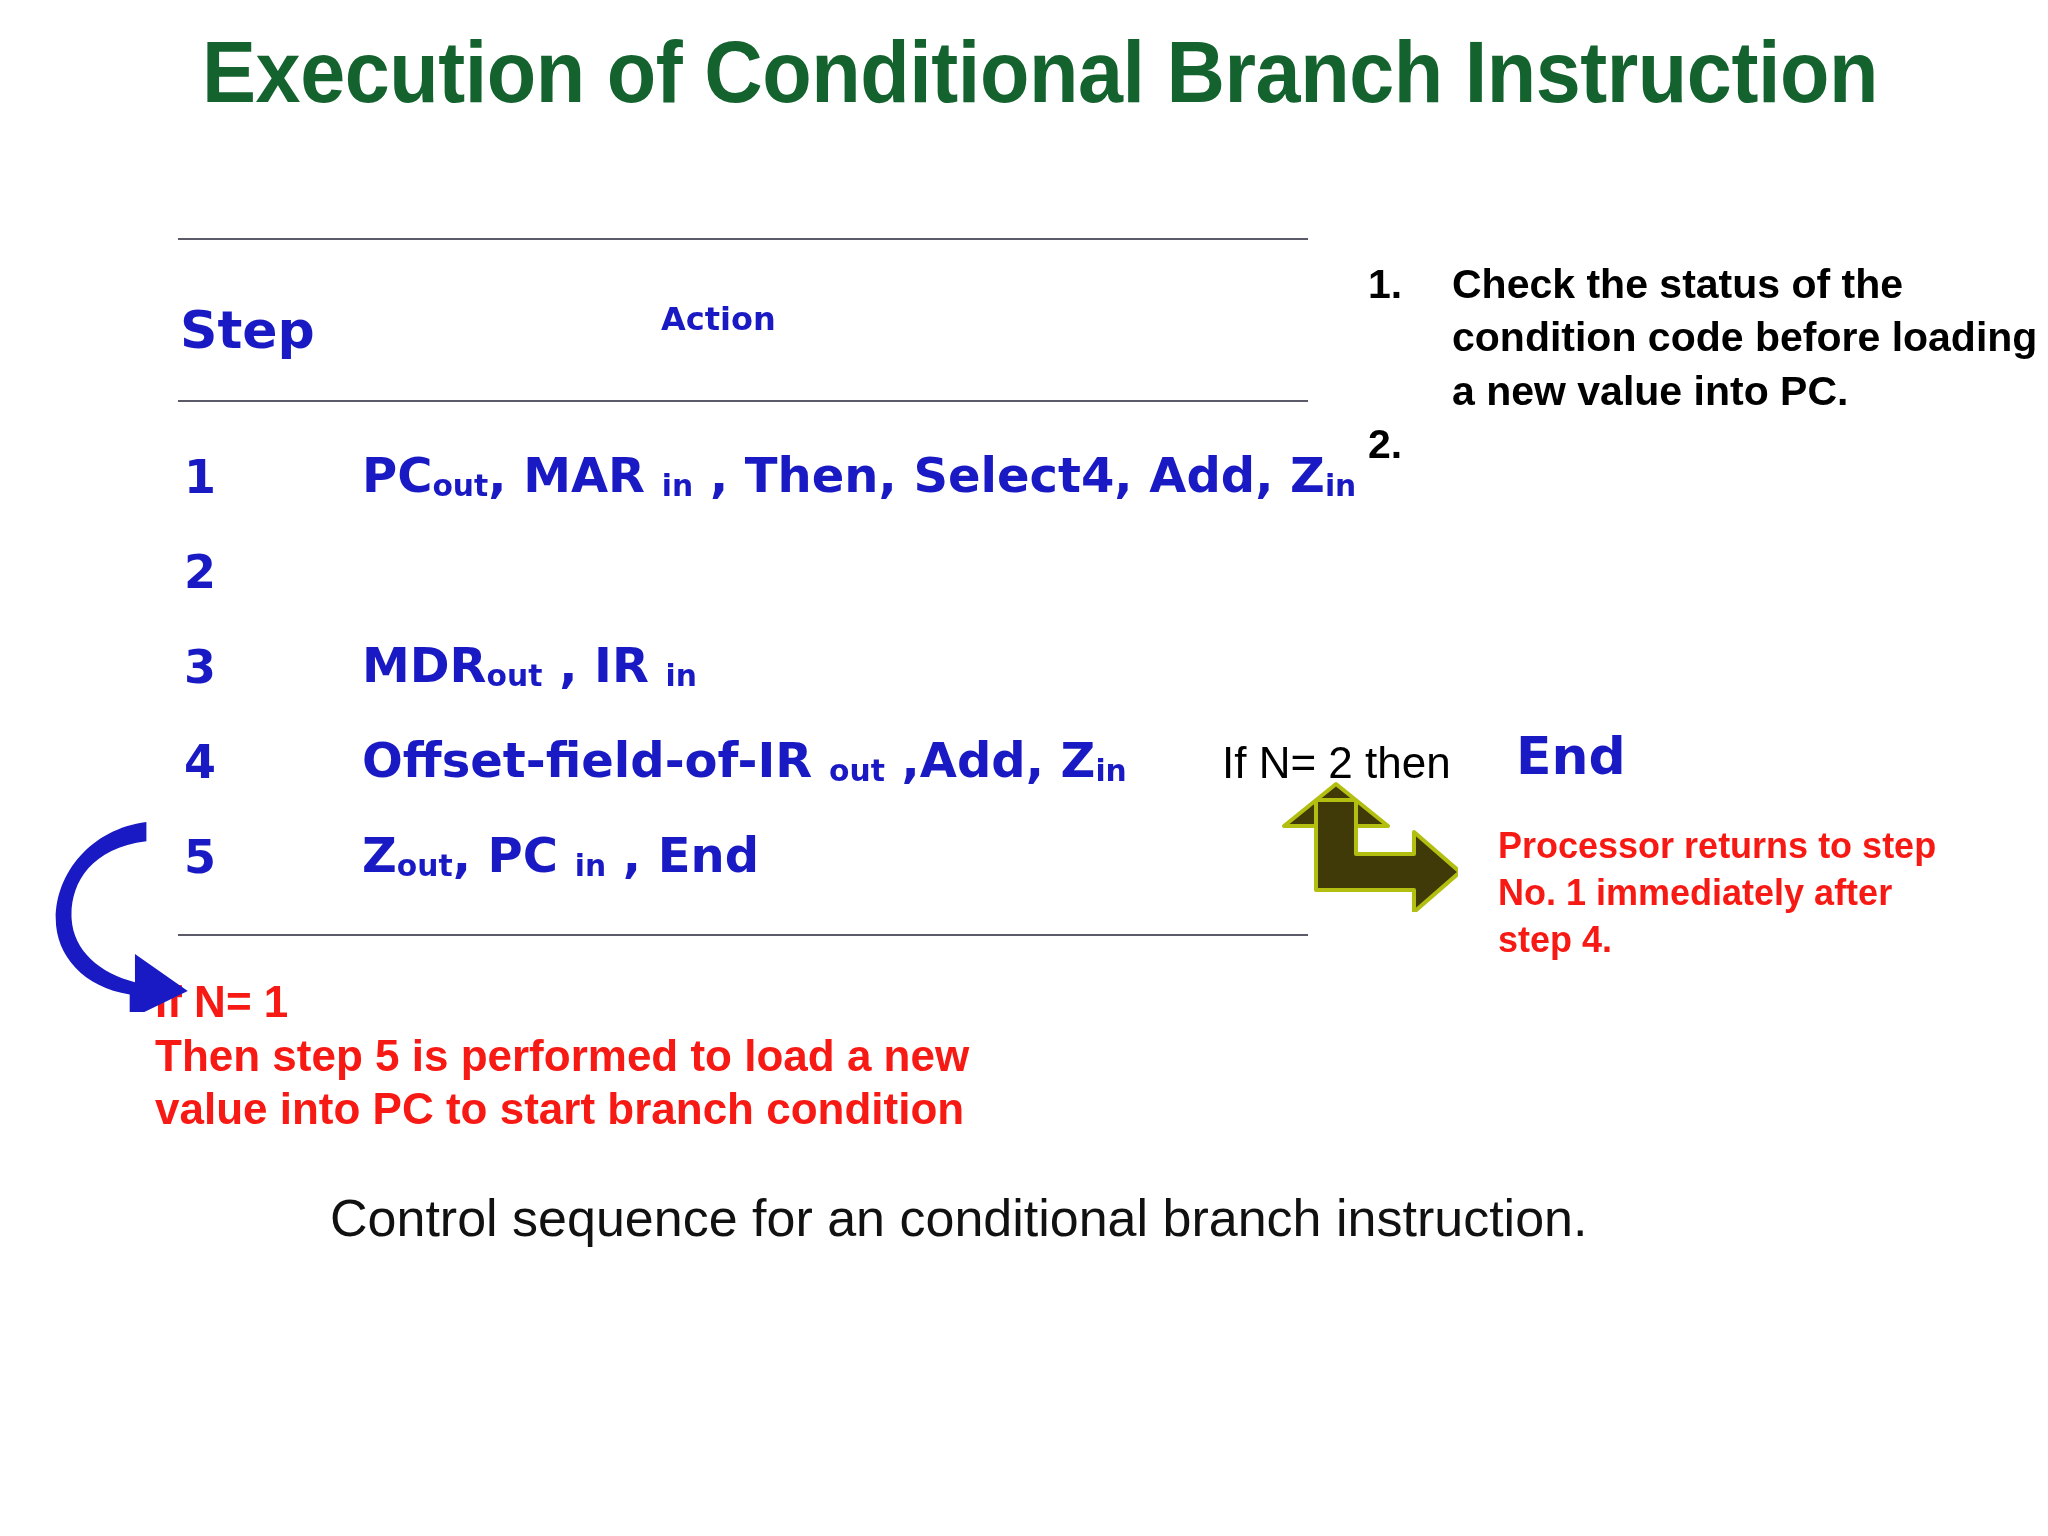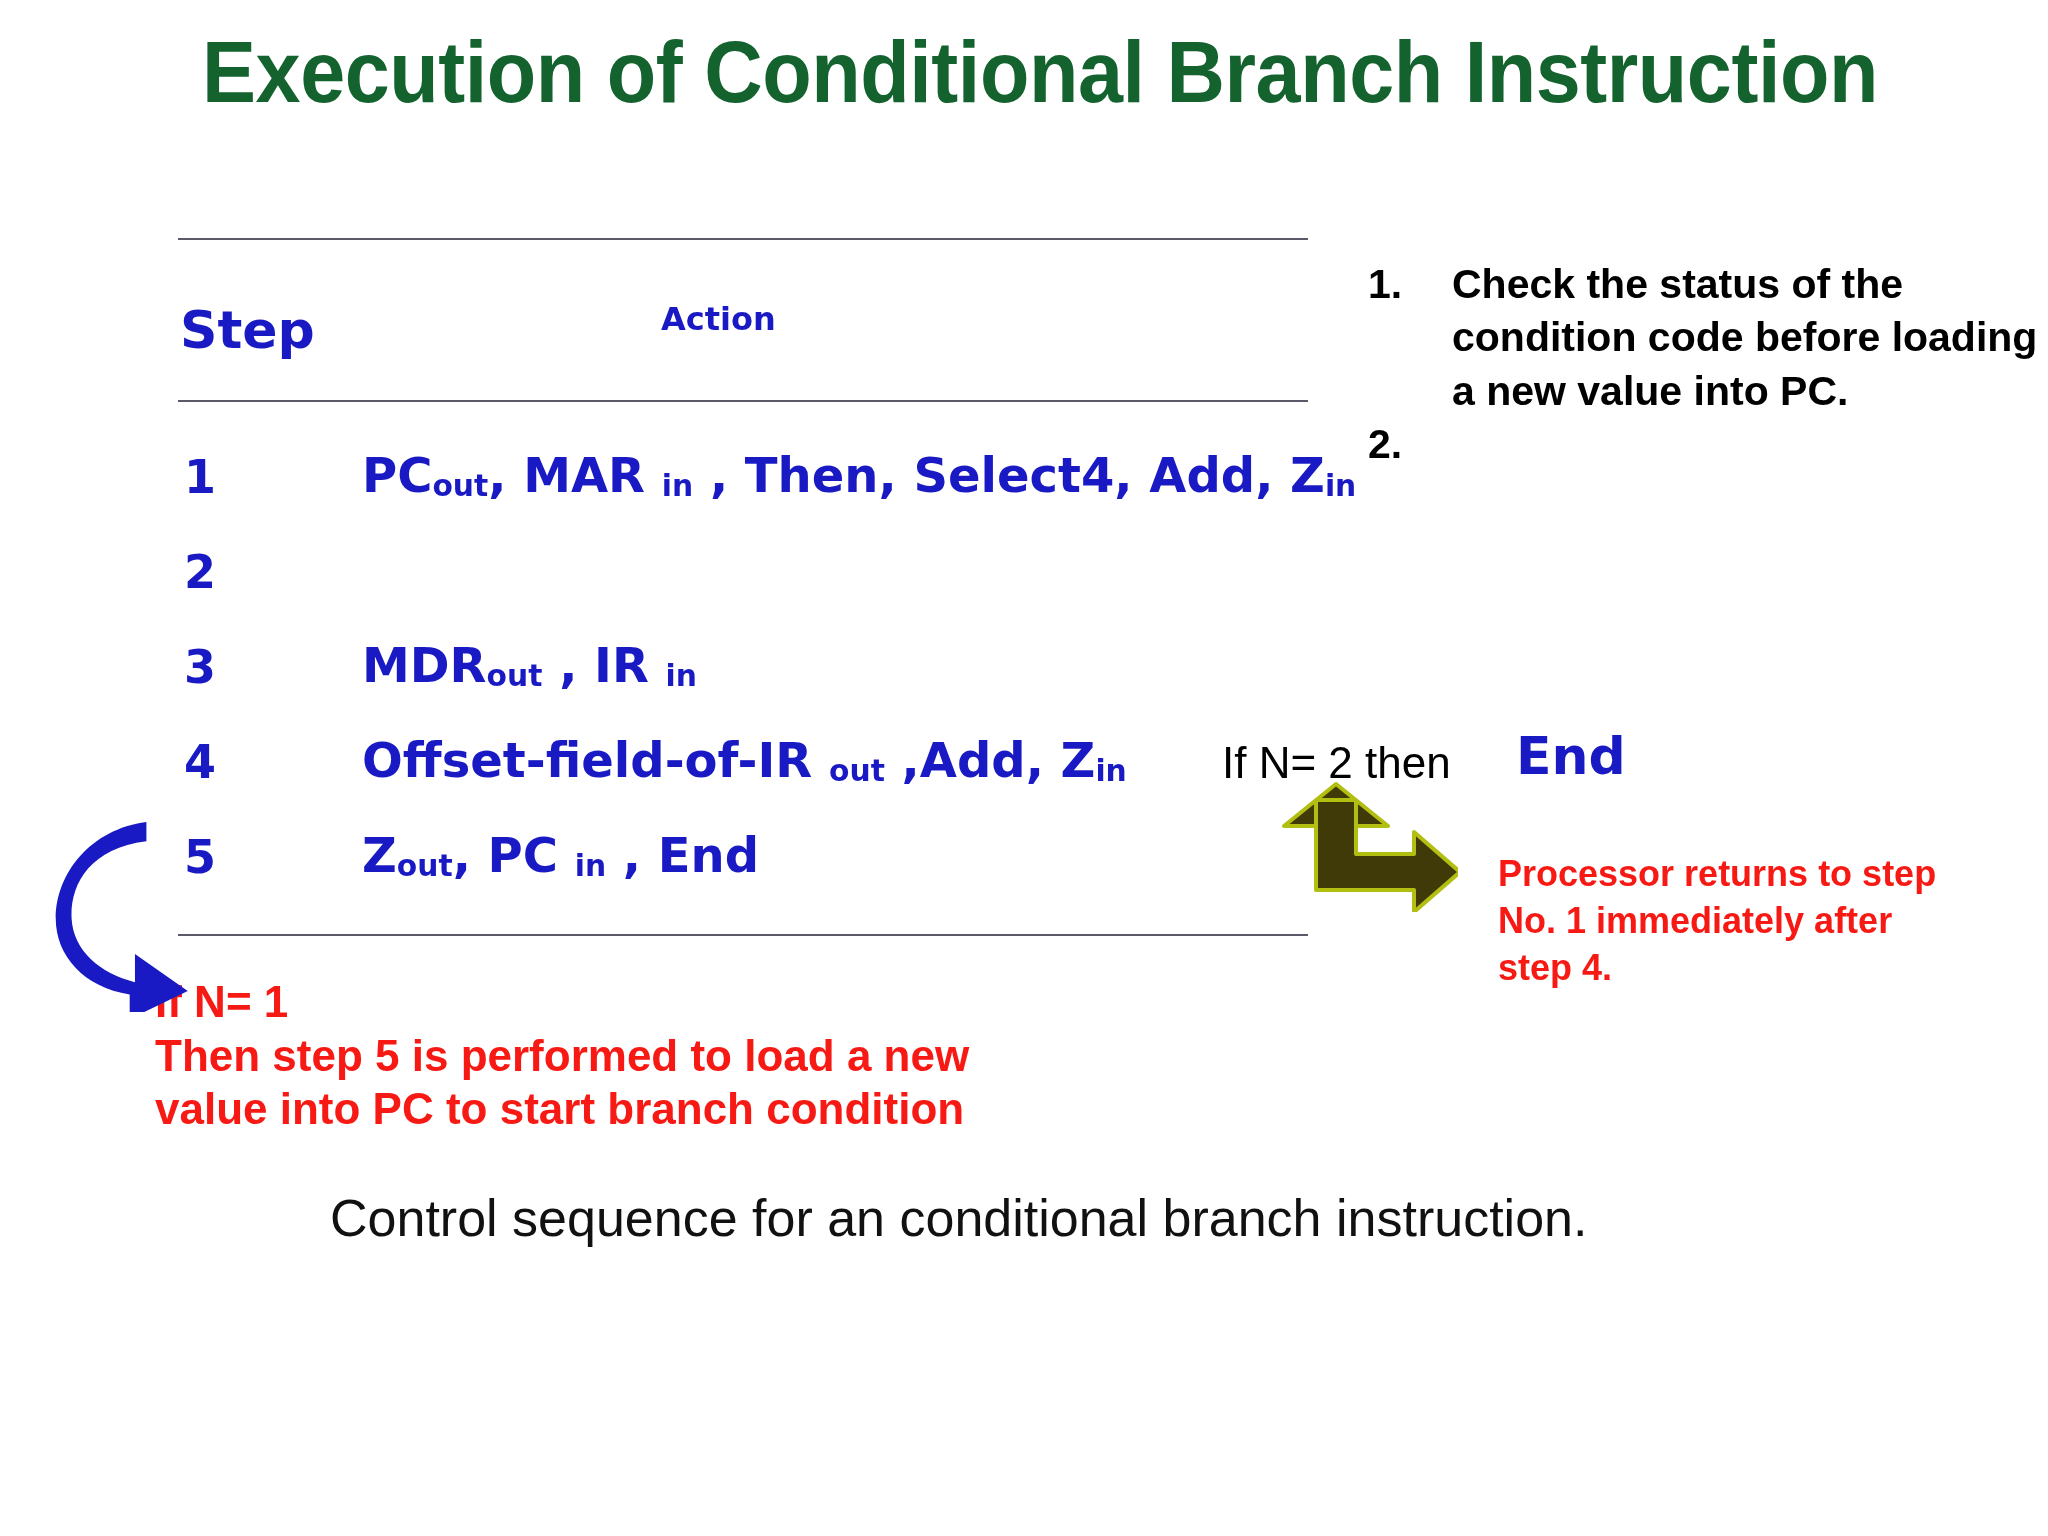--- a/index.html
+++ b/index.html
@@ -136,21 +136,20 @@
   .red-right {
     position: absolute;
     left: 1498px;
     top: 823px;
     width: 470px;
     font-family: "Liberation Sans", sans-serif;
     font-weight: bold;
     font-size: 36px;
     line-height: 1.30;
     color: #f71a14;
-    margin-top: 28px;
   }
   .red-left {
     position: absolute;
     left: 155px;
     top: 975px;
     width: 900px;
     font-family: "Liberation Sans Narrow", "Liberation Sans", sans-serif;
     font-weight: bold;
     font-size: 44px;
     line-height: 1.22;

